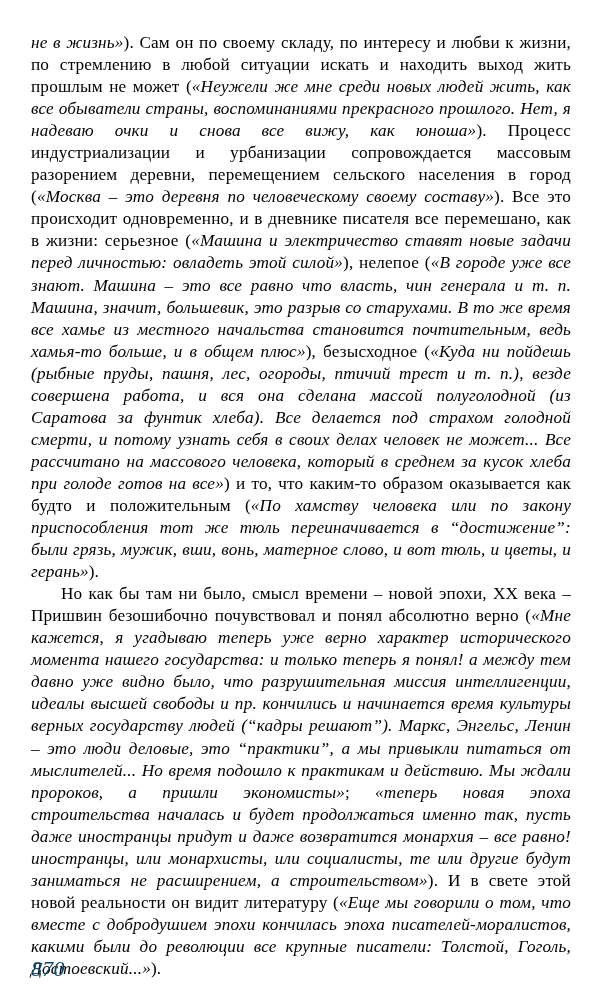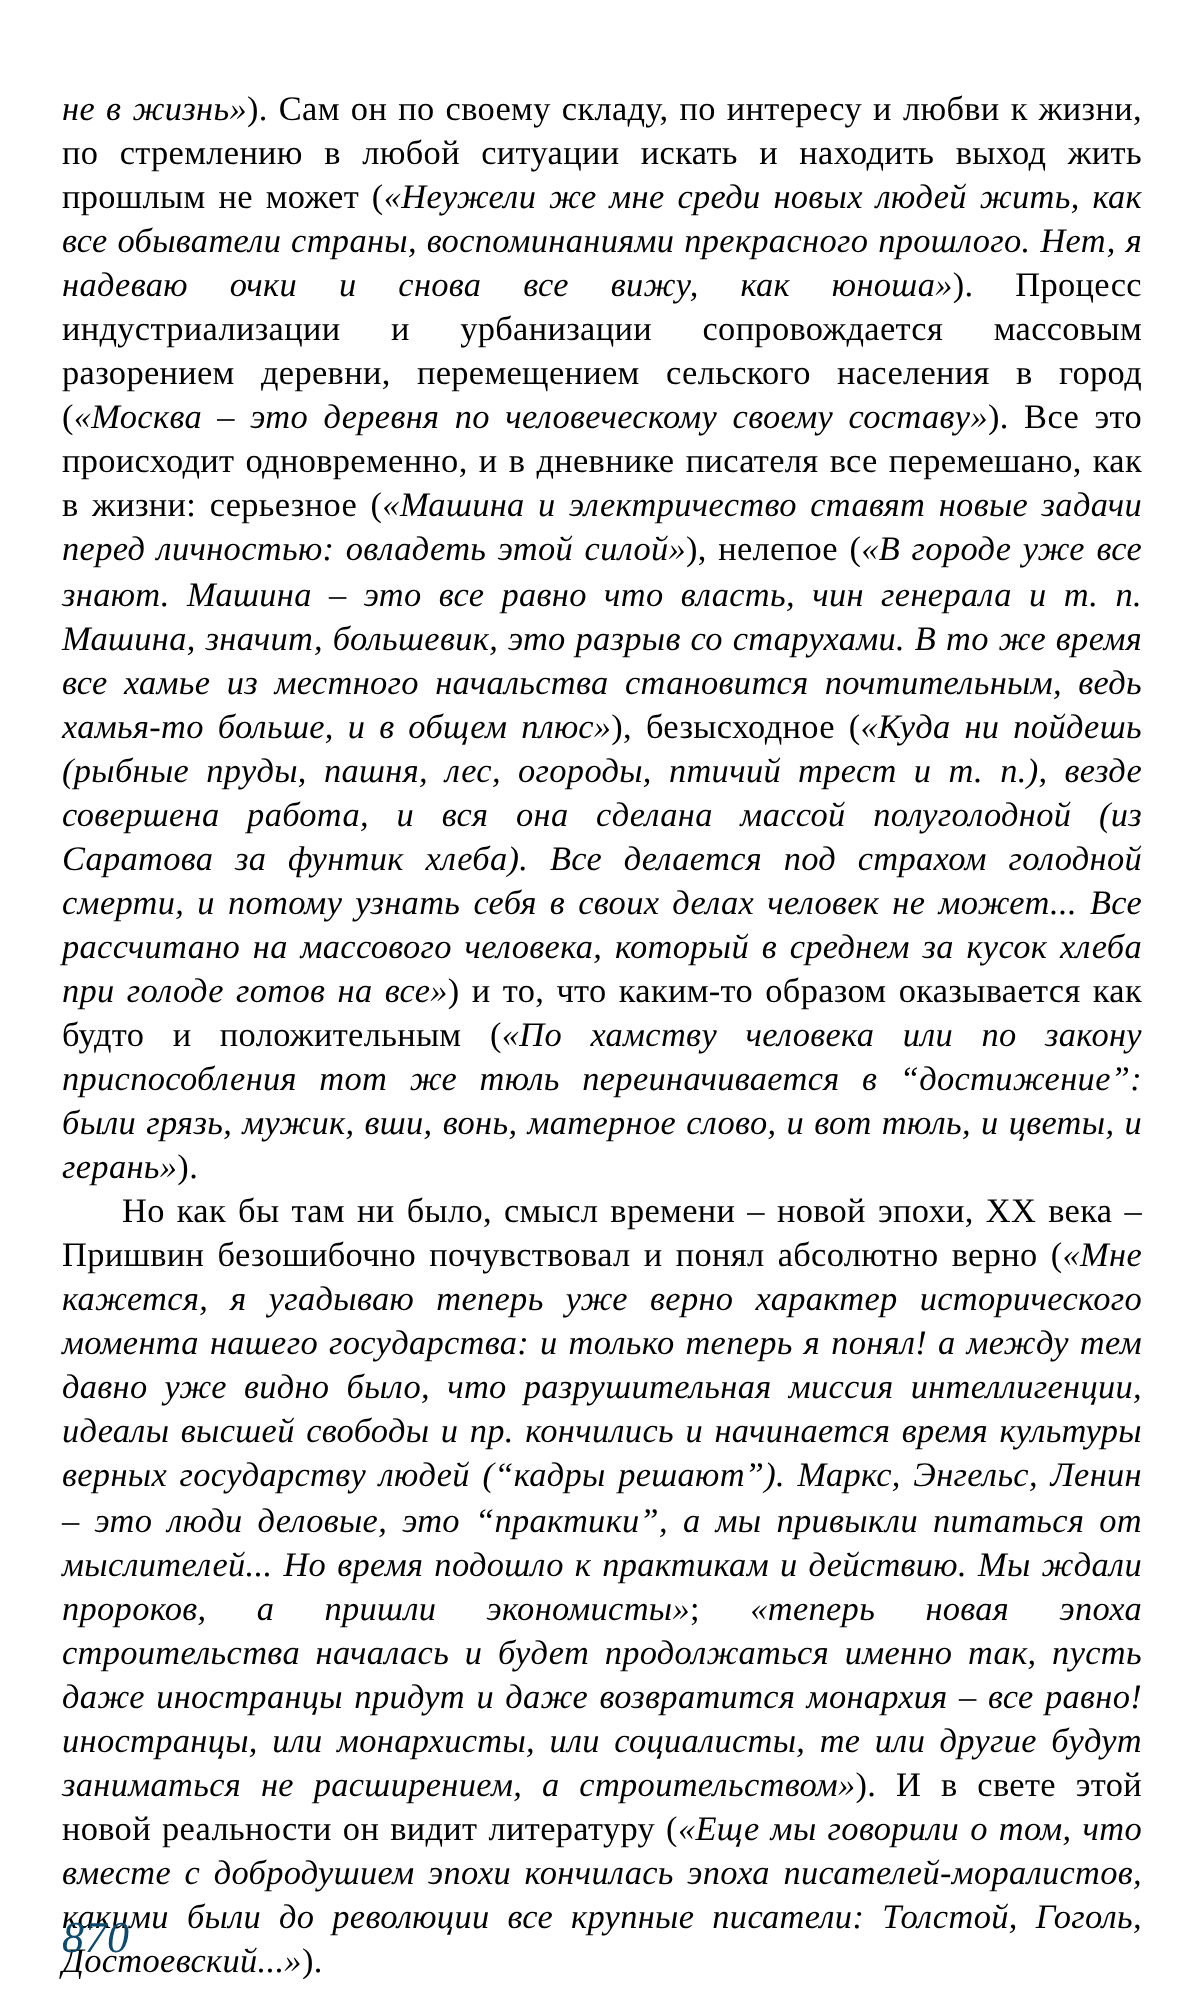--- a/index.html
+++ b/index.html
@@ -16,21 +16,21 @@
   }
   .page {
     position: relative;
     width: 600px;
     height: 999px;
     box-sizing: border-box;
   }
   .text-column {
     position: absolute;
     left: 31px;
-    top: 44px;
+    top: 32px;
     width: 540px;
   }
   .para {
     margin: 0;
     font-size: 17.2px;
     line-height: 22.05px;
     text-align: justify;
     text-justify: inter-word;
     letter-spacing: 0.01em;
     word-spacing: 0.005em;

